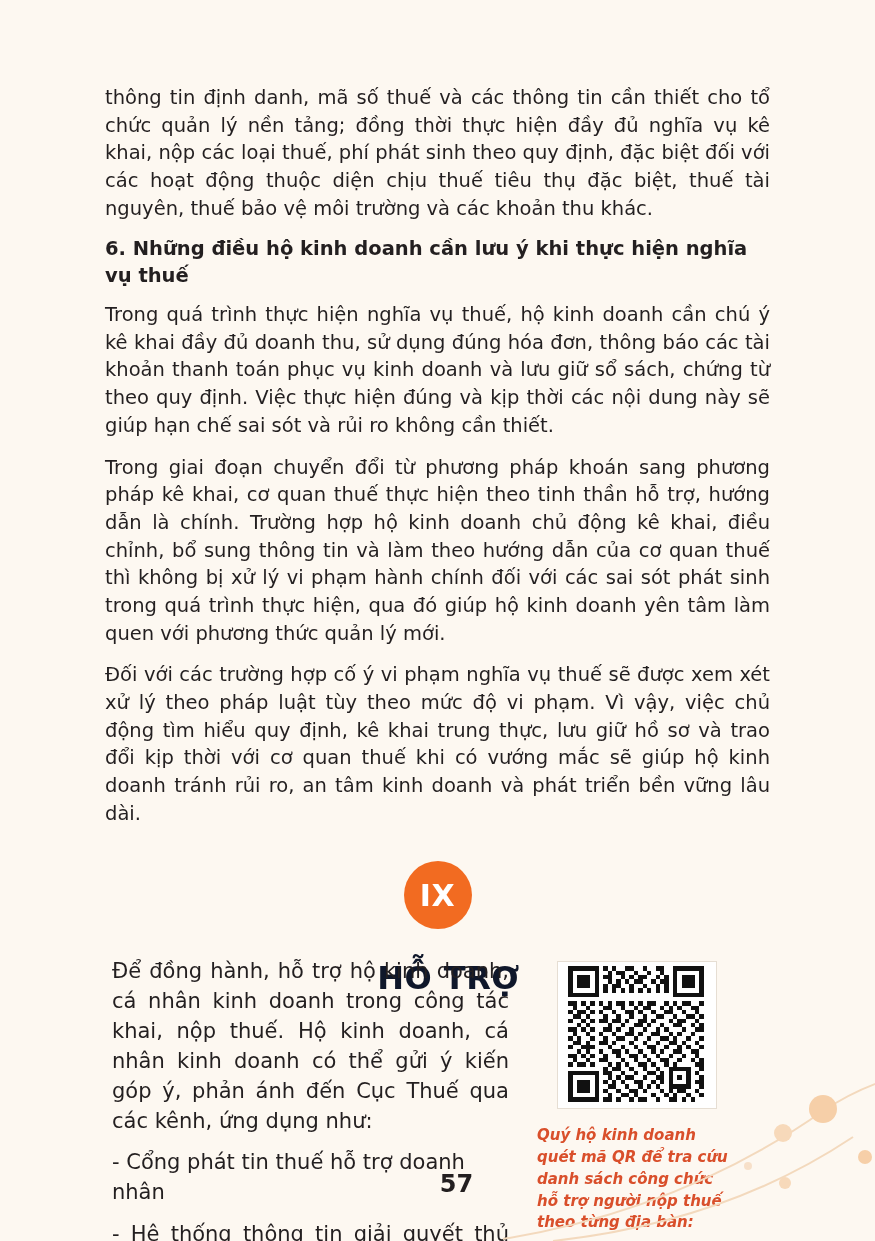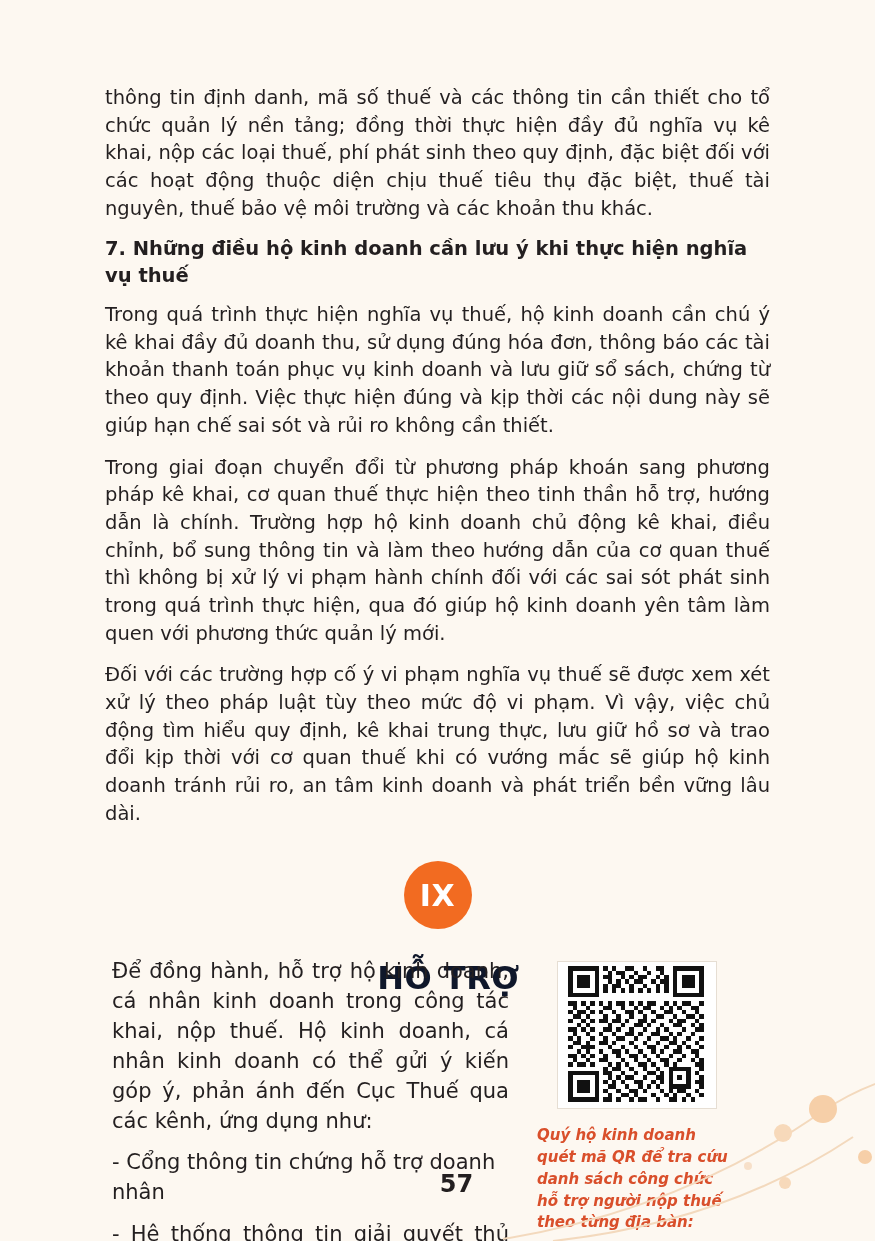--- a/index.html
+++ b/index.html
@@ -152,36 +152,36 @@
 </style>
 </head>
 <body>
 
 <div class="page">
 
   <div class="content">
 
     <p class="body-text">thông tin định danh, mã số thuế và các thông tin cần thiết cho tổ chức quản lý nền tảng; đồng thời thực hiện đầy đủ nghĩa vụ kê khai, nộp các loại thuế, phí phát sinh theo quy định, đặc biệt đối với các hoạt động thuộc diện chịu thuế tiêu thụ đặc biệt, thuế tài nguyên, thuế bảo vệ môi trường và các khoản thu khác.</p>
 
-    <h2 class="section-heading">7. Những điều hộ kinh doanh cần lưu ý khi thực hiện nghĩa vụ thuế</h2>
+    <h2 class="section-heading">6. Những điều hộ kinh doanh cần lưu ý khi thực hiện nghĩa vụ thuế</h2>
 
     <p class="body-text">Trong quá trình thực hiện nghĩa vụ thuế, hộ kinh doanh cần chú ý kê khai đầy đủ doanh thu, sử dụng đúng hóa đơn, thông báo các tài khoản thanh toán phục vụ kinh doanh và lưu giữ sổ sách, chứng từ theo quy định. Việc thực hiện đúng và kịp thời các nội dung này sẽ giúp hạn chế sai sót và rủi ro không cần thiết.</p>
     <p class="body-text">Trong giai đoạn chuyển đổi từ phương pháp khoán sang phương pháp kê khai, cơ quan thuế thực hiện theo tinh thần hỗ trợ, hướng dẫn là chính. Trường hợp hộ kinh doanh chủ động kê khai, điều chỉnh, bổ sung thông tin và làm theo hướng dẫn của cơ quan thuế thì không bị xử lý vi phạm hành chính đối với các sai sót phát sinh trong quá trình thực hiện, qua đó giúp hộ kinh doanh yên tâm làm quen với phương thức quản lý mới.</p>
     <p class="body-text">Đối với các trường hợp cố ý vi phạm nghĩa vụ thuế sẽ được xem xét xử lý theo pháp luật tùy theo mức độ vi phạm. Vì vậy, việc chủ động tìm hiểu quy định, kê khai trung thực, lưu giữ hồ sơ và trao đổi kịp thời với cơ quan thuế khi có vướng mắc sẽ giúp hộ kinh doanh tránh rủi ro, an tâm kinh doanh và phát triển bền vững lâu dài.</p>
 
     <div class="section-banner">
       <div class="banner-badge">IX</div>
       <div class="banner-title">HỖ TRỢ</div>
     </div>
 
     <div class="support-block">
 
       <div class="support-left">
         <p>Để đồng hành, hỗ trợ hộ kinh doanh, cá nhân kinh doanh trong công tác khai, nộp thuế. Hộ kinh doanh, cá nhân kinh doanh có thể gửi ý kiến góp ý, phản ánh đến Cục Thuế qua các kênh, ứng dụng như:</p>
-        <p class="bullet-line">- Cổng thông tin chứng hỗ trợ doanh nhân</p>
+        <p class="bullet-line">- Cổng phát tin thuế hỗ trợ doanh nhân</p>
         <p>- Hệ thống thông tin giải quyết thủ tục hành chính</p>
 
       </div>
 
       <div class="support-right">
         <div class="qr-wrap">
           <svg width="156" height="144" viewBox="0 0 33 33" shape-rendering="crispEdges">
             <rect width="33" height="33" fill="#ffffff"></rect>
             <g fill="#111111">
 

